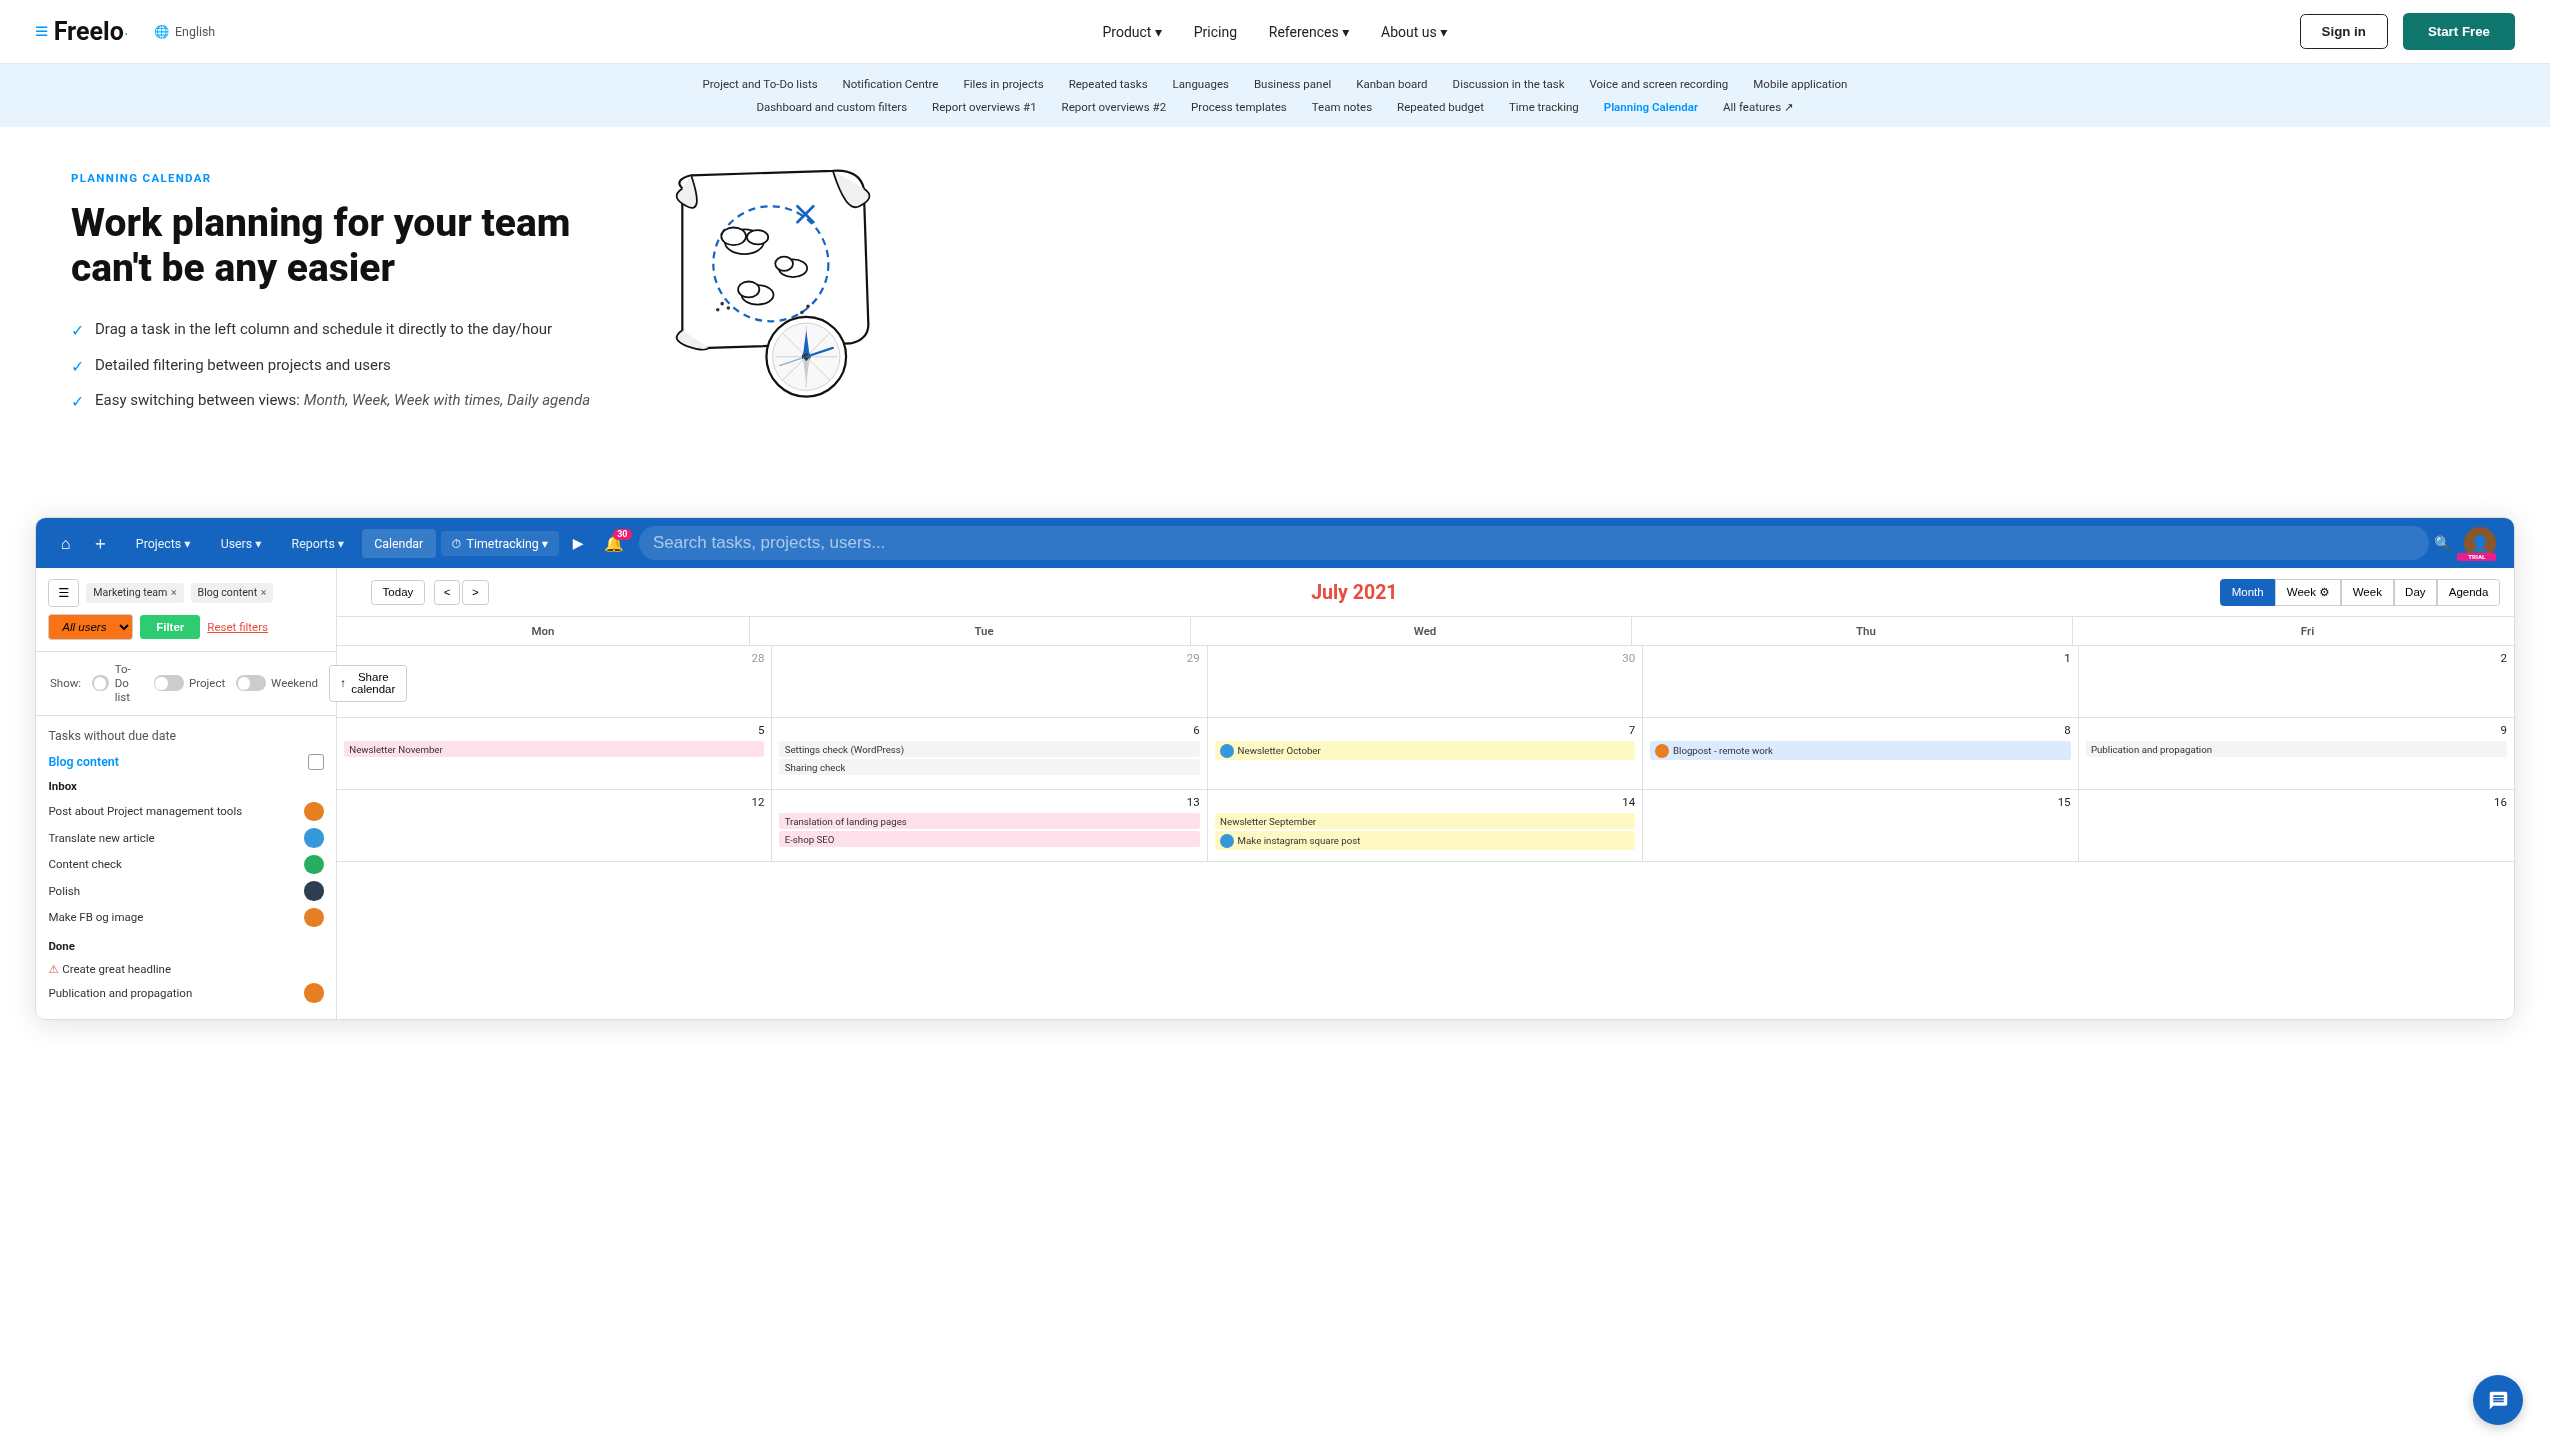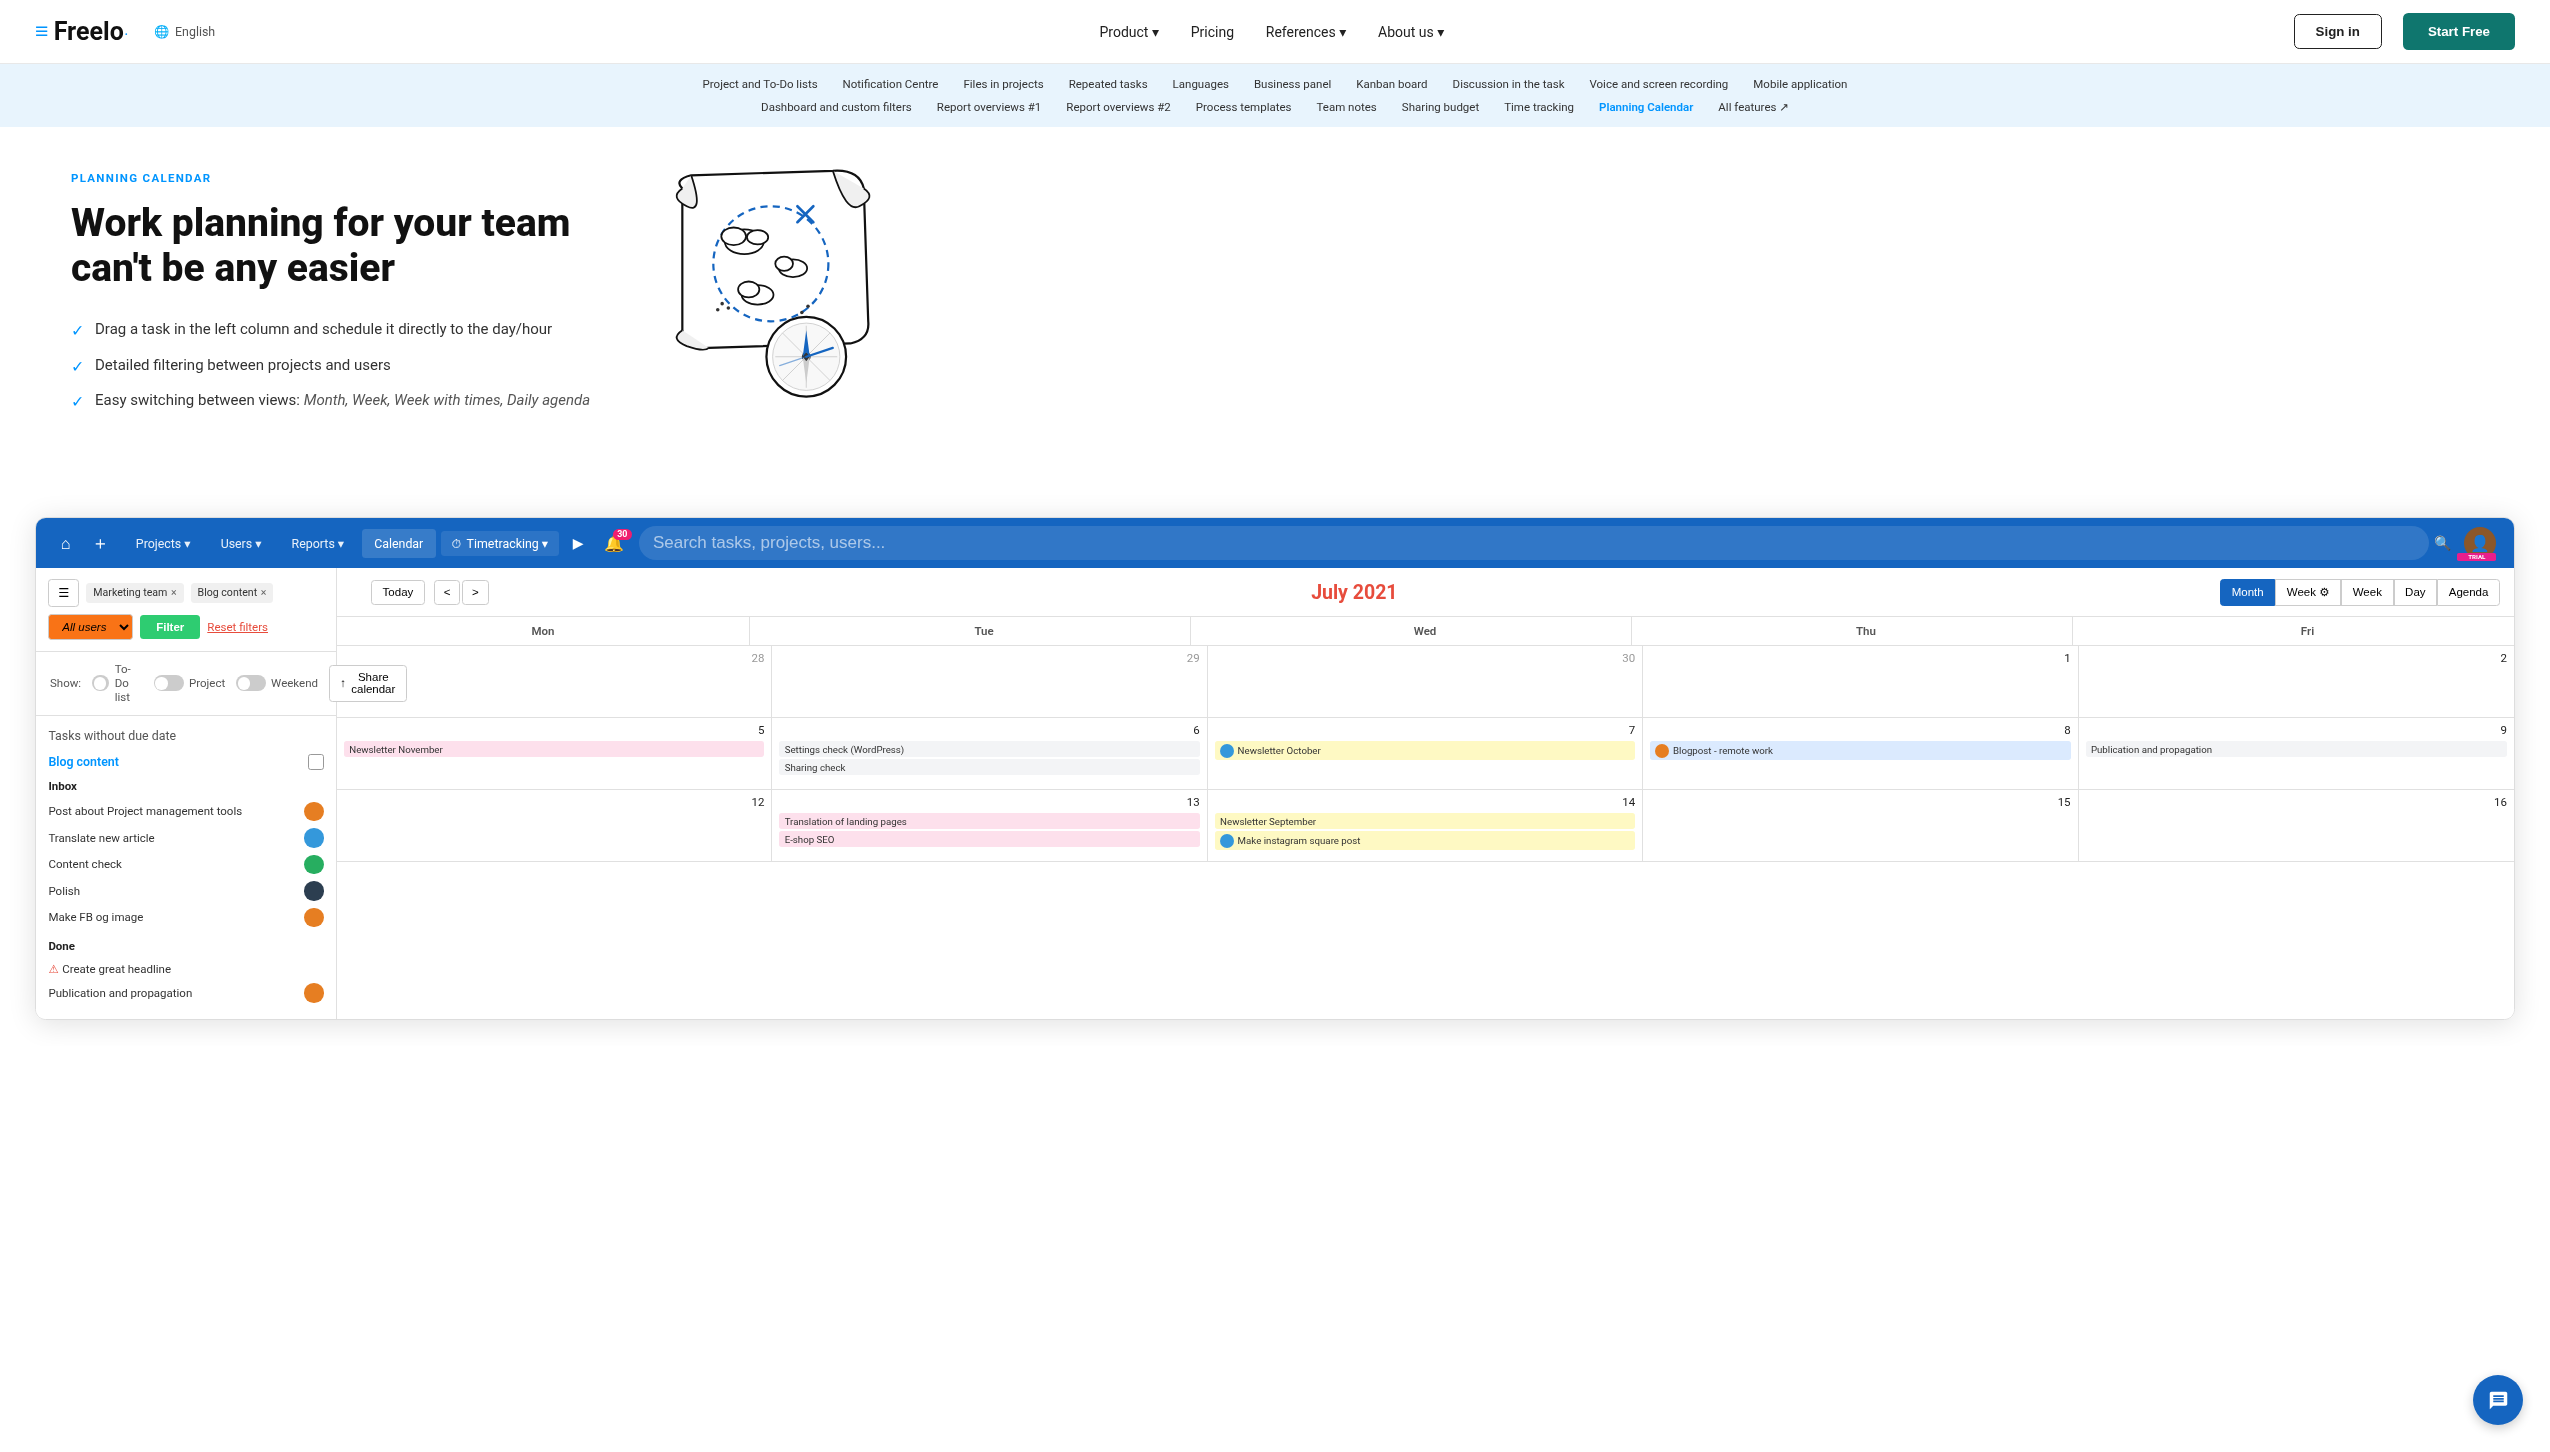--- a/index.html
+++ b/index.html
@@ -8,21 +8,21 @@
     
     .navbar {
       display: flex; align-items: center; padding: 0 35px; height: 64px;
       border-bottom: 0.9px solid #e8e8e8; background: #fff;
     }
     .logo { display: flex; align-items: center; font-size: 25px; font-weight: 700; color: #111; margin-right: 26.6px; text-decoration: none; }
     .logo-icon { color: #0095ff; margin-right: 5.3px; font-size: 23px; }
     .lang-btn { display: flex; align-items: center; gap: 5.3px; color: #555; font-size: 12.4px; cursor: pointer; margin-right: 35px; }
     .nav-links { display: flex; align-items: center; gap: 7px; flex: 1; justify-content: center; }
     .nav-link { color: #222; font-size: 14px; text-decoration: none; padding: 7px 12.4px; cursor: pointer; display: flex; align-items: center; gap: 3.5px; }
-    .nav-actions { display: flex; align-items: center; gap: 21px; }
+    .nav-actions { display: flex; align-items: center; gap: 15px; }
     .btn-signin { border: 1.8px solid #222; background: transparent; color: #222; padding: 8.9px 21px; border-radius: 5.3px; font-size: 13.3px; font-weight: 600; cursor: pointer; }
     .btn-start { background: #0f766e; color: #fff; padding: 10.6px 25px; border-radius: 5.3px; font-size: 13.3px; font-weight: 700; cursor: pointer; border: none; }
 
     
     .feature-bar { background: #e8f4fd; padding: 8.9px 0; text-align: center; }
     .feature-bar-row { display: flex; justify-content: center; flex-wrap: wrap; gap: 5.3px 25px; padding: 4.4px 17.7px; }
     .feature-link { font-size: 11.5px; color: #333; text-decoration: none; cursor: pointer; white-space: nowrap; }
     .feature-link.highlight { color: #0095ff; font-weight: 600; }
 
     
@@ -171,21 +171,21 @@
     <a class="feature-link">Discussion in the task</a>
     <a class="feature-link">Voice and screen recording</a>
     <a class="feature-link">Mobile application</a>
   </div>
   <div class="feature-bar-row">
     <a class="feature-link">Dashboard and custom filters</a>
     <a class="feature-link">Report overviews #1</a>
     <a class="feature-link">Report overviews #2</a>
     <a class="feature-link">Process templates</a>
     <a class="feature-link">Team notes</a>
-    <a class="feature-link">Sharing budget</a>
+    <a class="feature-link">Repeated budget</a>
     <a class="feature-link">Time tracking</a>
     <a class="feature-link highlight">Planning Calendar</a>
     <a class="feature-link">All features ↗</a>
   </div>
 </div>
 
 <div class="hero">
   <div class="hero-left">
     <div class="hero-tag">PLANNING CALENDAR</div>
     <h1 class="hero-title">Work planning for your team can't be any easier</h1>

